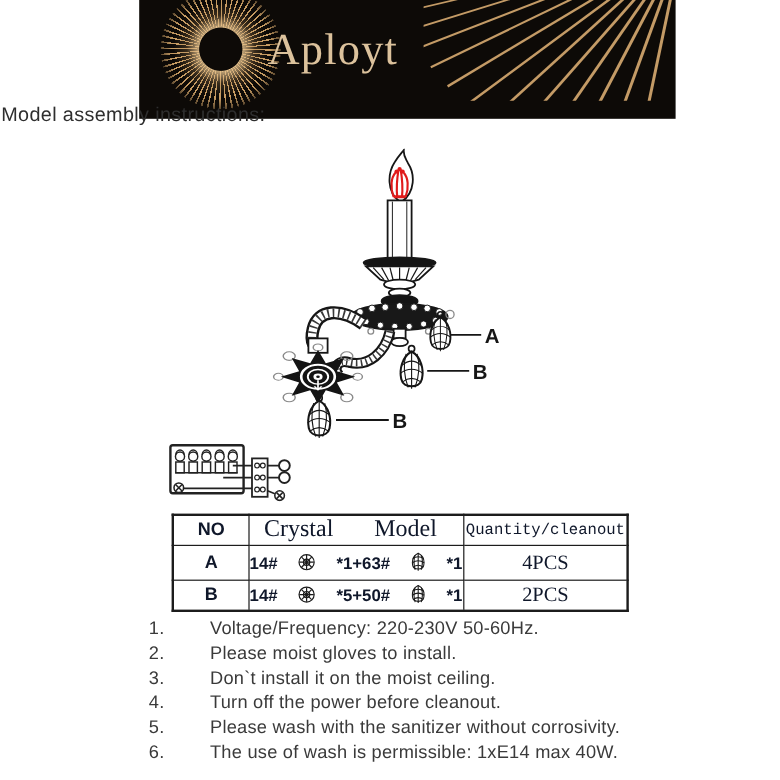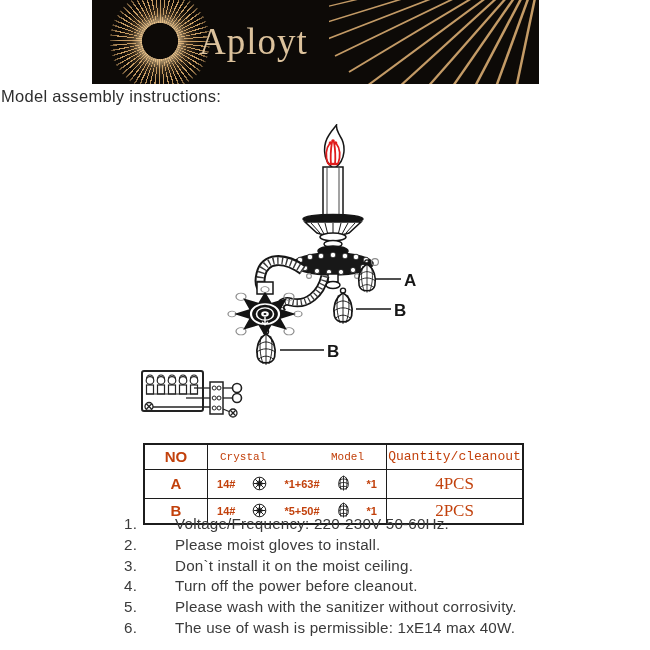--- a/index.html
+++ b/index.html
@@ -1,20 +1,20 @@
 <!DOCTYPE html>
 <html><head>
 <meta charset="utf-8">
 <style>
   html,body{margin:0;padding:0;background:#ffffff;}
   #page{position:relative;width:650px;height:650px;background:#fff;overflow:hidden;
         font-family:"Liberation Sans",sans-serif;}
 
   
-  #header-bar{position:absolute;left:92px;top:0;width:447px;height:84px;
+  #header-bar{position:absolute;left:116px;top:0;width:447px;height:99px;
               background:#0d0a07;overflow:hidden;}
   #starburst{position:absolute;left:18px;top:-9px;width:100px;height:100px;border-radius:50%;
     background:
       radial-gradient(circle at 50% 50%, #0d0a07 0 25%, rgba(13,10,7,0) 26%),
       radial-gradient(circle at 50% 50%, rgba(13,10,7,0) 0 58%, #0d0a07 80%),
       radial-gradient(circle at 50% 50%, rgba(236,200,146,.9) 24%, rgba(190,148,95,.25) 40%, rgba(0,0,0,0) 56%),
       repeating-conic-gradient(from 0deg, #c79c63 0deg 1.7deg, rgba(0,0,0,0) 1.7deg 6deg);}
   #brand-name{position:absolute;left:107px;top:20px;font-family:"Liberation Serif",serif;
               font-size:37px;font-weight:400;color:#dcc29c;letter-spacing:1px;}
   #corner-rays{position:absolute;right:0;top:0;}
@@ -23,32 +23,32 @@
   .title-line{position:absolute;left:1px;width:650px;text-align:left;color:#2e2e2e;}
   #page-title{top:87px;font-size:16.5px;letter-spacing:.3px;}
   #model-code{top:107px;font-size:16.5px;letter-spacing:.5px;}
 
   
   #sconce{position:absolute;left:225px;top:124px;}
   #wiring{position:absolute;left:140px;top:366px;}
 
   
   #parts-table{position:absolute;left:143px;top:428px;border-collapse:collapse;
-               color:#c2410c;margin-top:15px;}
+               color:#0f172a;}
   #parts-table td{border:1.6px solid #1c1c1c;text-align:center;vertical-align:middle;padding:0;}
   #parts-table{border:2.5px solid #1c1c1c;}
   .col-no{width:62px;} .col-crystal{width:178px;} .col-qty{width:135px;}
   .row-head{height:25px;} .row-a{height:29px;} .row-b{height:26px;}
   .no-head{font-size:15px;font-weight:bold;}
   .crystal-head{display:flex;justify-content:space-between;padding:0 22px 0 12px;
-                font-family:Liberation Mono, monospace;font-size:11px;}
+                font-family:Liberation Serif, serif;font-size:20px;}
   .qty-head{font-family:"Liberation Mono",monospace;font-size:13px;}
   .ab-cell{font-size:15px;font-weight:bold;}
-  .crystal-cell{display:flex;align-items:center;justify-content:center;gap:17px;
-                font-size:11px;font-weight:bold;}
+  .crystal-cell{display:flex;align-items:center;justify-content:flex-start;gap:17px;
+                font-size:14px;font-weight:bold;}
   .pcs-cell{font-family:"Liberation Serif",serif;font-size:17px;}
 
   
   #instructions{position:absolute;left:124px;top:514px;width:430px;color:#3a3a3a;
                 font-size:15.2px;letter-spacing:.2px;}
   .instr{display:flex;line-height:20.8px;}
   .instr .num{width:27px;flex:none;}
   .instr .txt{flex:1;margin-left:24px;}
   svg text{font-family:"Liberation Sans",sans-serif;}
 </style>

